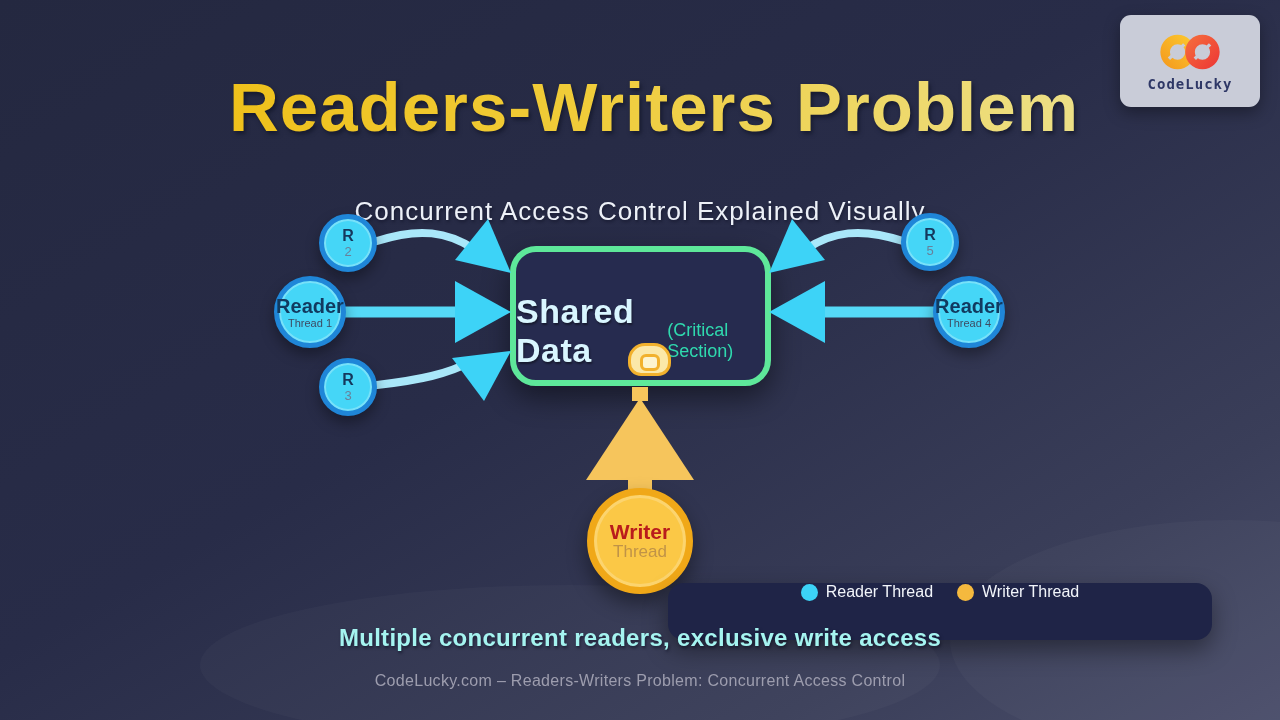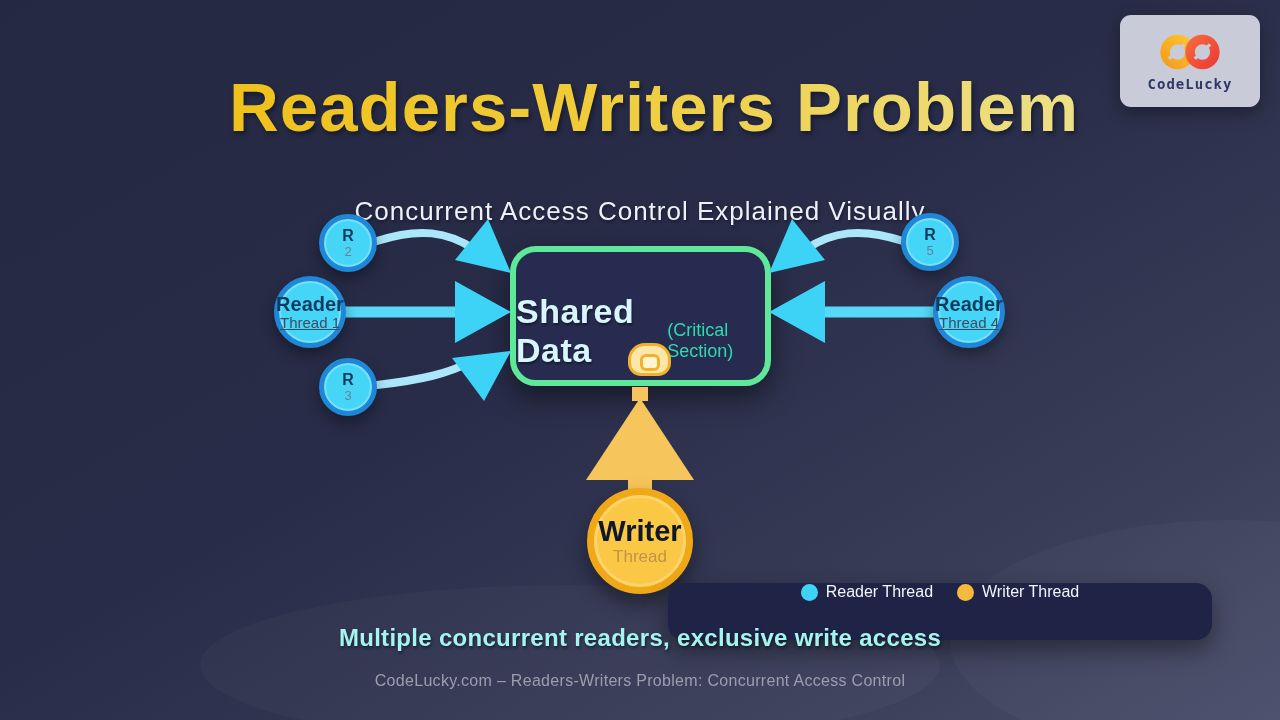--- a/index.html
+++ b/index.html
@@ -69,22 +69,22 @@
   .pos-r2{left:319px;top:214px;} .pos-r3{left:319px;top:358px;} .pos-r5{left:901px;top:213px;}
   .pos-reader1{left:274px;top:276px;} .pos-reader4{left:933px;top:276px;}
   .writer{
     left:587px;top:488px;width:106px;height:106px;
     background:#fbc846;border:7px solid #f0a818;
     box-shadow:0 10px 20px rgba(0,0,0,0.4), inset 0 0 0 3px rgba(255,255,255,0.22);
   }
   .lbl-sm{font-size:16px;font-weight:bold;color:#15375c;}
   .sub-sm{font-size:13px;color:#68809a;}
   .lbl-lg{font-size:20px;font-weight:bold;color:#113a5f;}
-  .sub-lg{font-size:15px;color:#3e4b63;text-decoration:underline;}
-  .lbl-writer{font-size:29px;font-weight:bold;color:#0f172a;}
+  .sub-lg{font-size:11px;color:#3e4b63;}
+  .lbl-writer{font-size:21px;font-weight:bold;color:#b91c1c;}
   .sub-writer{font-size:17px;color:#c09347;}
 
   
   .legend{
     position:absolute;left:668px;top:583px;width:544px;height:57px;z-index:7;
     background:#1f2447;border-radius:16px;box-shadow:0 10px 24px rgba(0,0,0,0.4);
     display:flex;align-items:flex-start;justify-content:center;gap:24px;
   }
   .legend-item{display:flex;align-items:center;gap:8px;}
   .legend-label{font-size:16px;color:#f2f5fa;}

